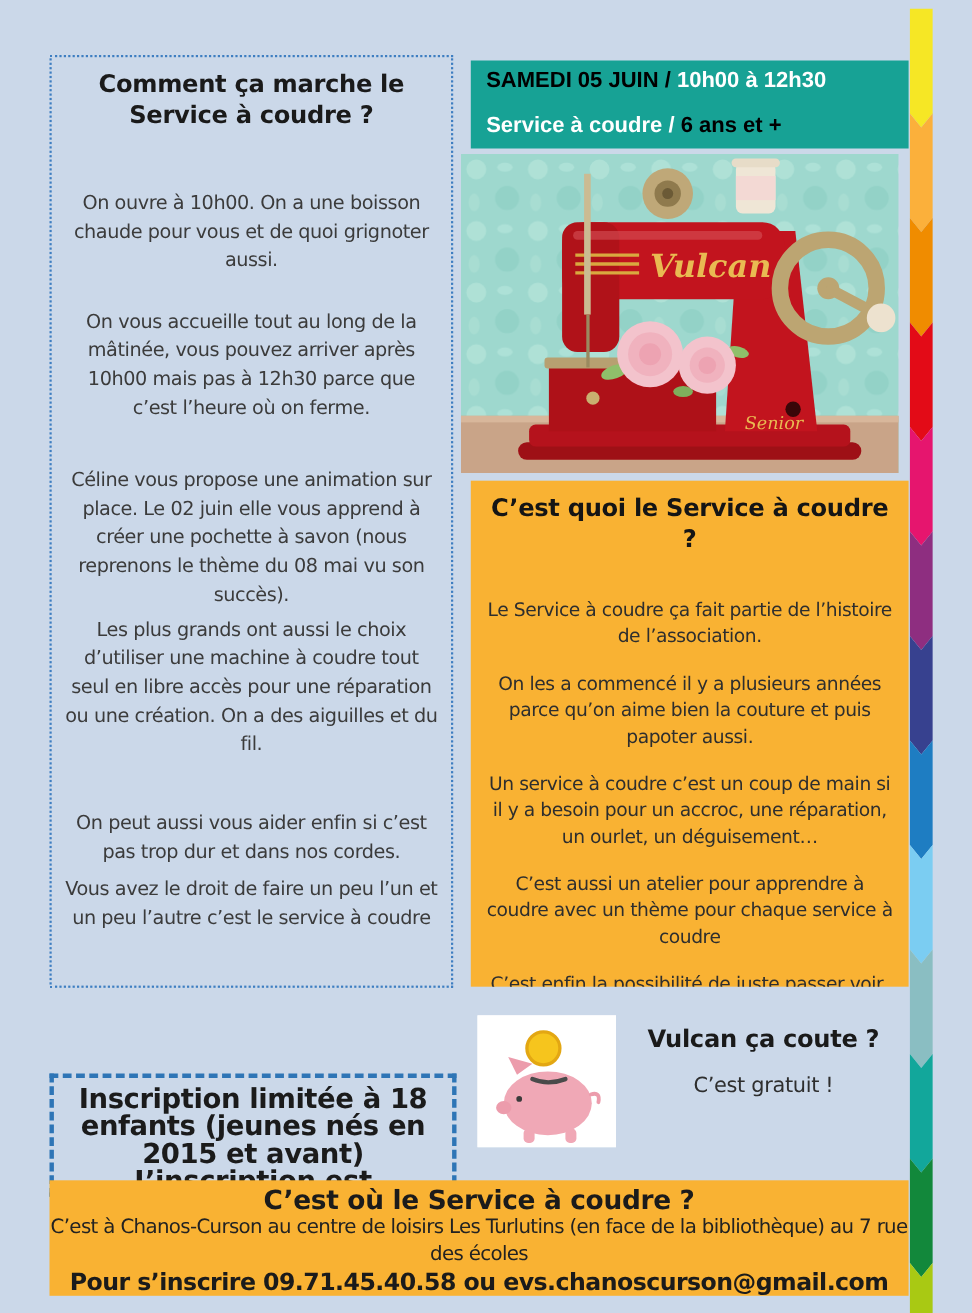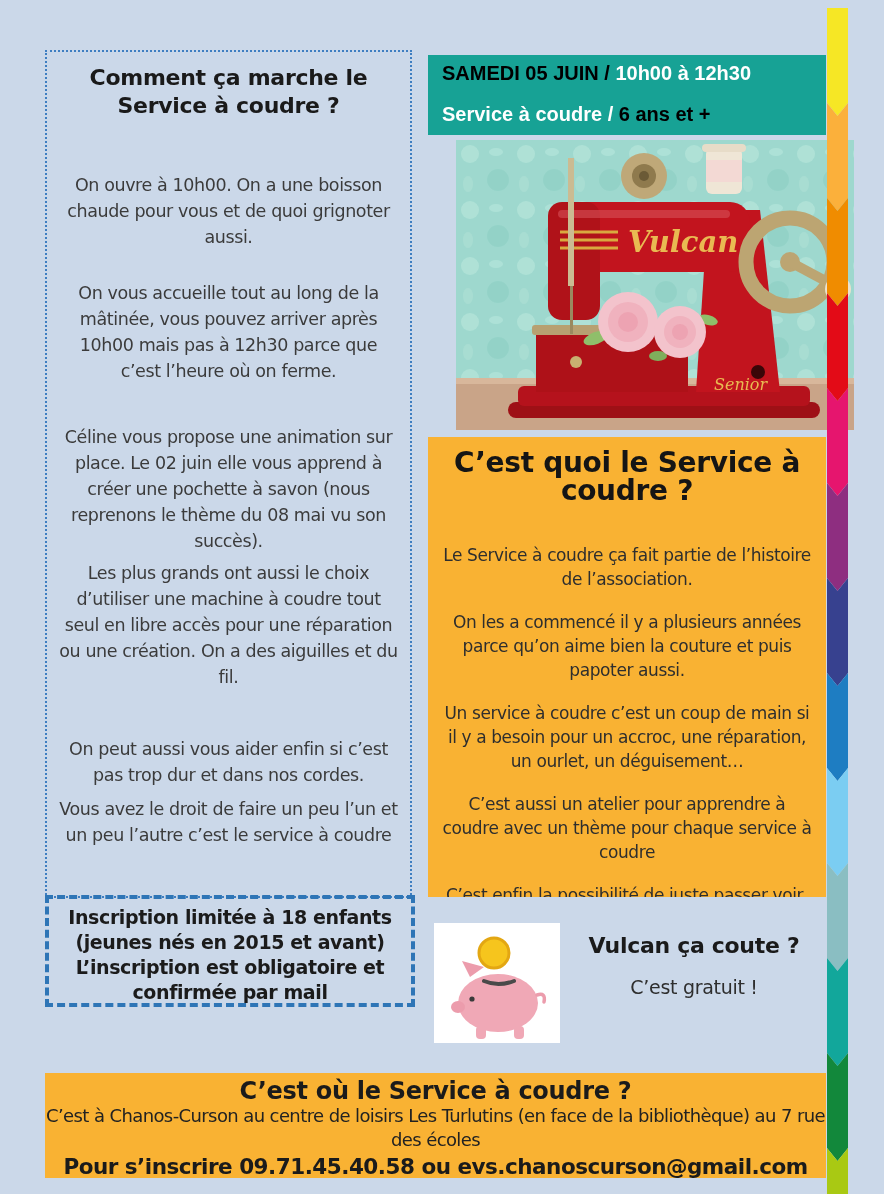--- a/index.html
+++ b/index.html
@@ -21,34 +21,34 @@
 
   
   .banner{position:absolute;left:428px;top:55px;width:398px;height:80px;
     box-sizing:border-box;background:#17A295;padding:7px 0 9px 14px;
     display:flex;flex-direction:column;justify-content:space-between;
     font-family:"Liberation Sans",sans-serif;font-weight:bold;font-size:20px;}
   .banner .blk{color:#000;}
   .banner .wht{color:#FFF;}
 
   
-  .photo{position:absolute;left:440px;top:140px;width:398px;height:290px;margin:0;padding-left:16px;}
+  .photo{position:absolute;left:403px;top:140px;width:398px;height:290px;margin:0;padding-left:16px;}
 
   
   .what-box{position:absolute;left:428px;top:437px;width:398px;height:460px;
     box-sizing:border-box;background:#F9B233;text-align:center;color:#2E2E2E;
     padding:10px 12px;overflow:hidden;}
-  .what-box h2{margin:2px 0 0;font-size:28px;line-height:28px;color:#151515;letter-spacing:-0.3px;}
+  .what-box h2{margin:2px 0 0;font-size:22px;line-height:28px;color:#151515;letter-spacing:-0.3px;}
   .what-box p{margin:19px 0 0;font-size:17px;line-height:24px;letter-spacing:-0.4px;}
   .wp0{margin-top:38px !important;}
 
   
-  .reg-box{position:absolute;left:45px;top:895px;width:370px;height:112px;
+  .reg-box{position:absolute;left:45px;top:976px;width:370px;height:112px;
     box-sizing:border-box;border:4px dashed #2E75B6;text-align:center;
-    padding:6px 10px 0;color:#1B1B1B;font-weight:bold;font-size:19px;line-height:25px;letter-spacing:-0.4px;}
+    padding:6px 10px 0;color:#1B1B1B;font-weight:bold;font-size:25px;line-height:25px;letter-spacing:-0.4px;}
   .reg-box div{margin:0;}
 
   
   .piggy{position:absolute;left:434px;top:923px;width:126px;height:120px;margin:0;background:#FFF;}
   .cost{position:absolute;left:562px;top:928px;width:264px;text-align:center;color:#1A1A1A;}
   .cost h2{margin:4px 0 0;font-size:22px;line-height:28px;letter-spacing:-0.3px;}
   .cost p{margin:16px 0 0;font-size:19px;color:#2E2E2E;letter-spacing:-0.3px;}
 
   
   .where-box{position:absolute;left:45px;top:1073px;width:781px;height:105px;

